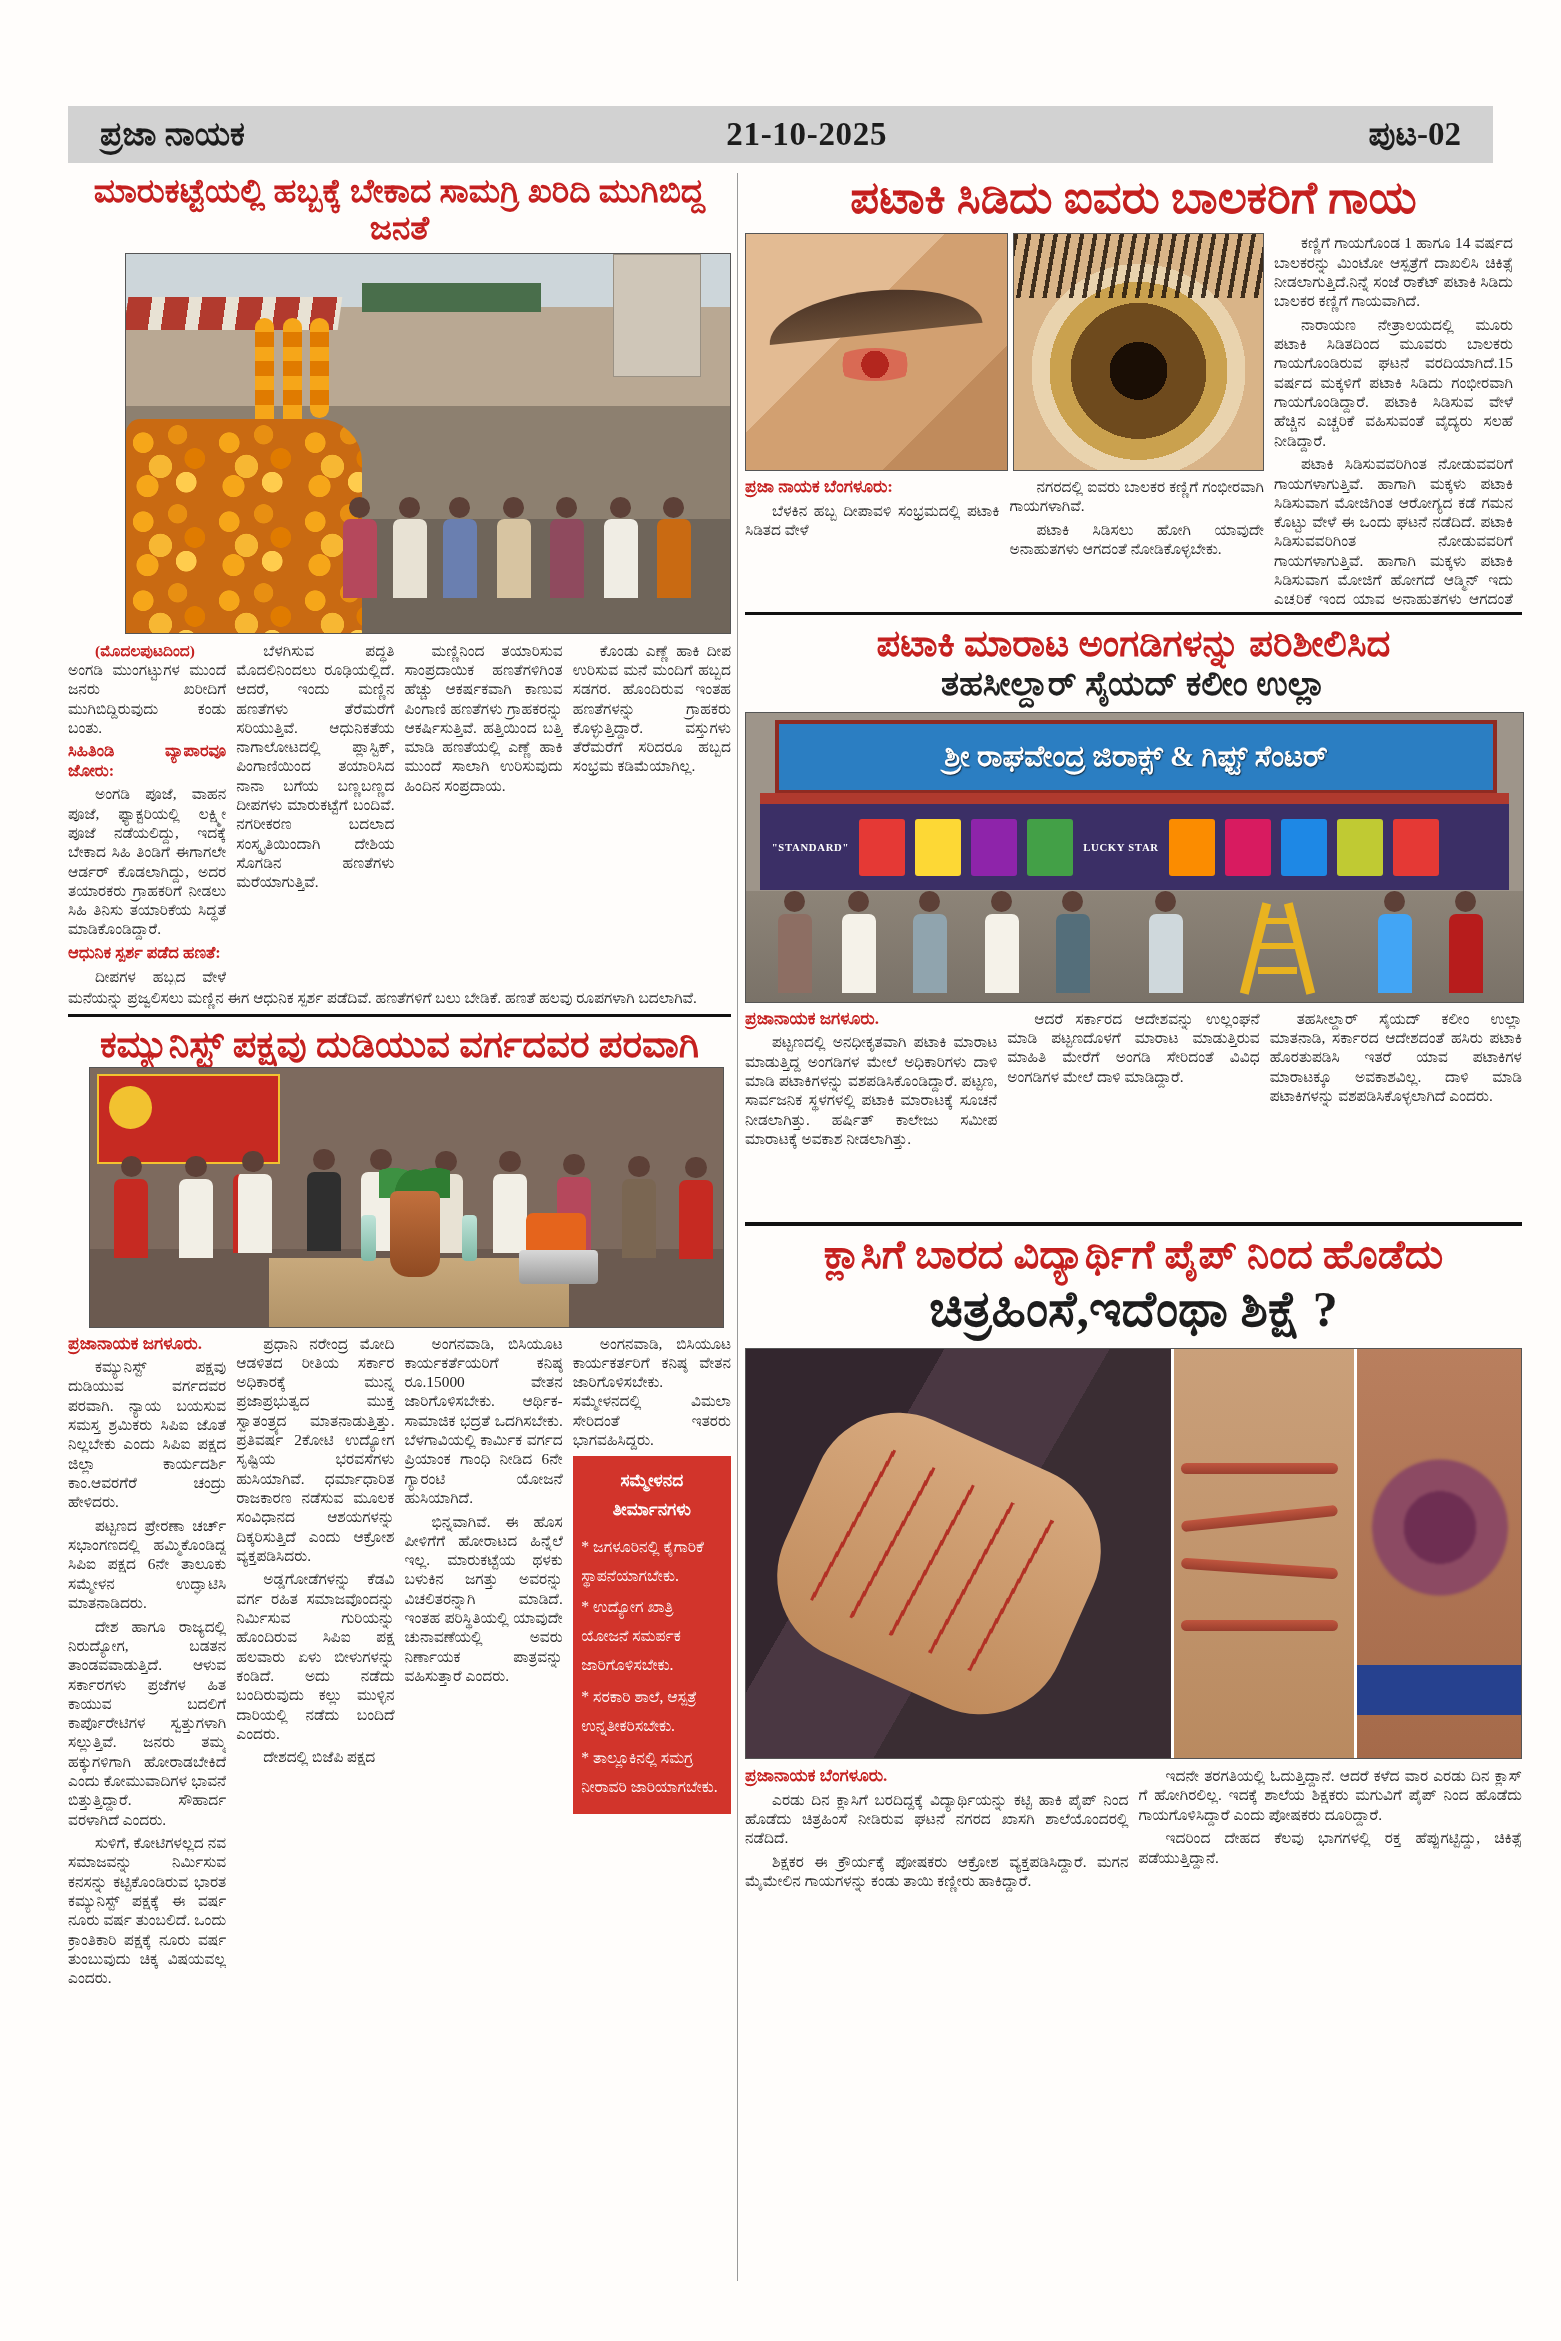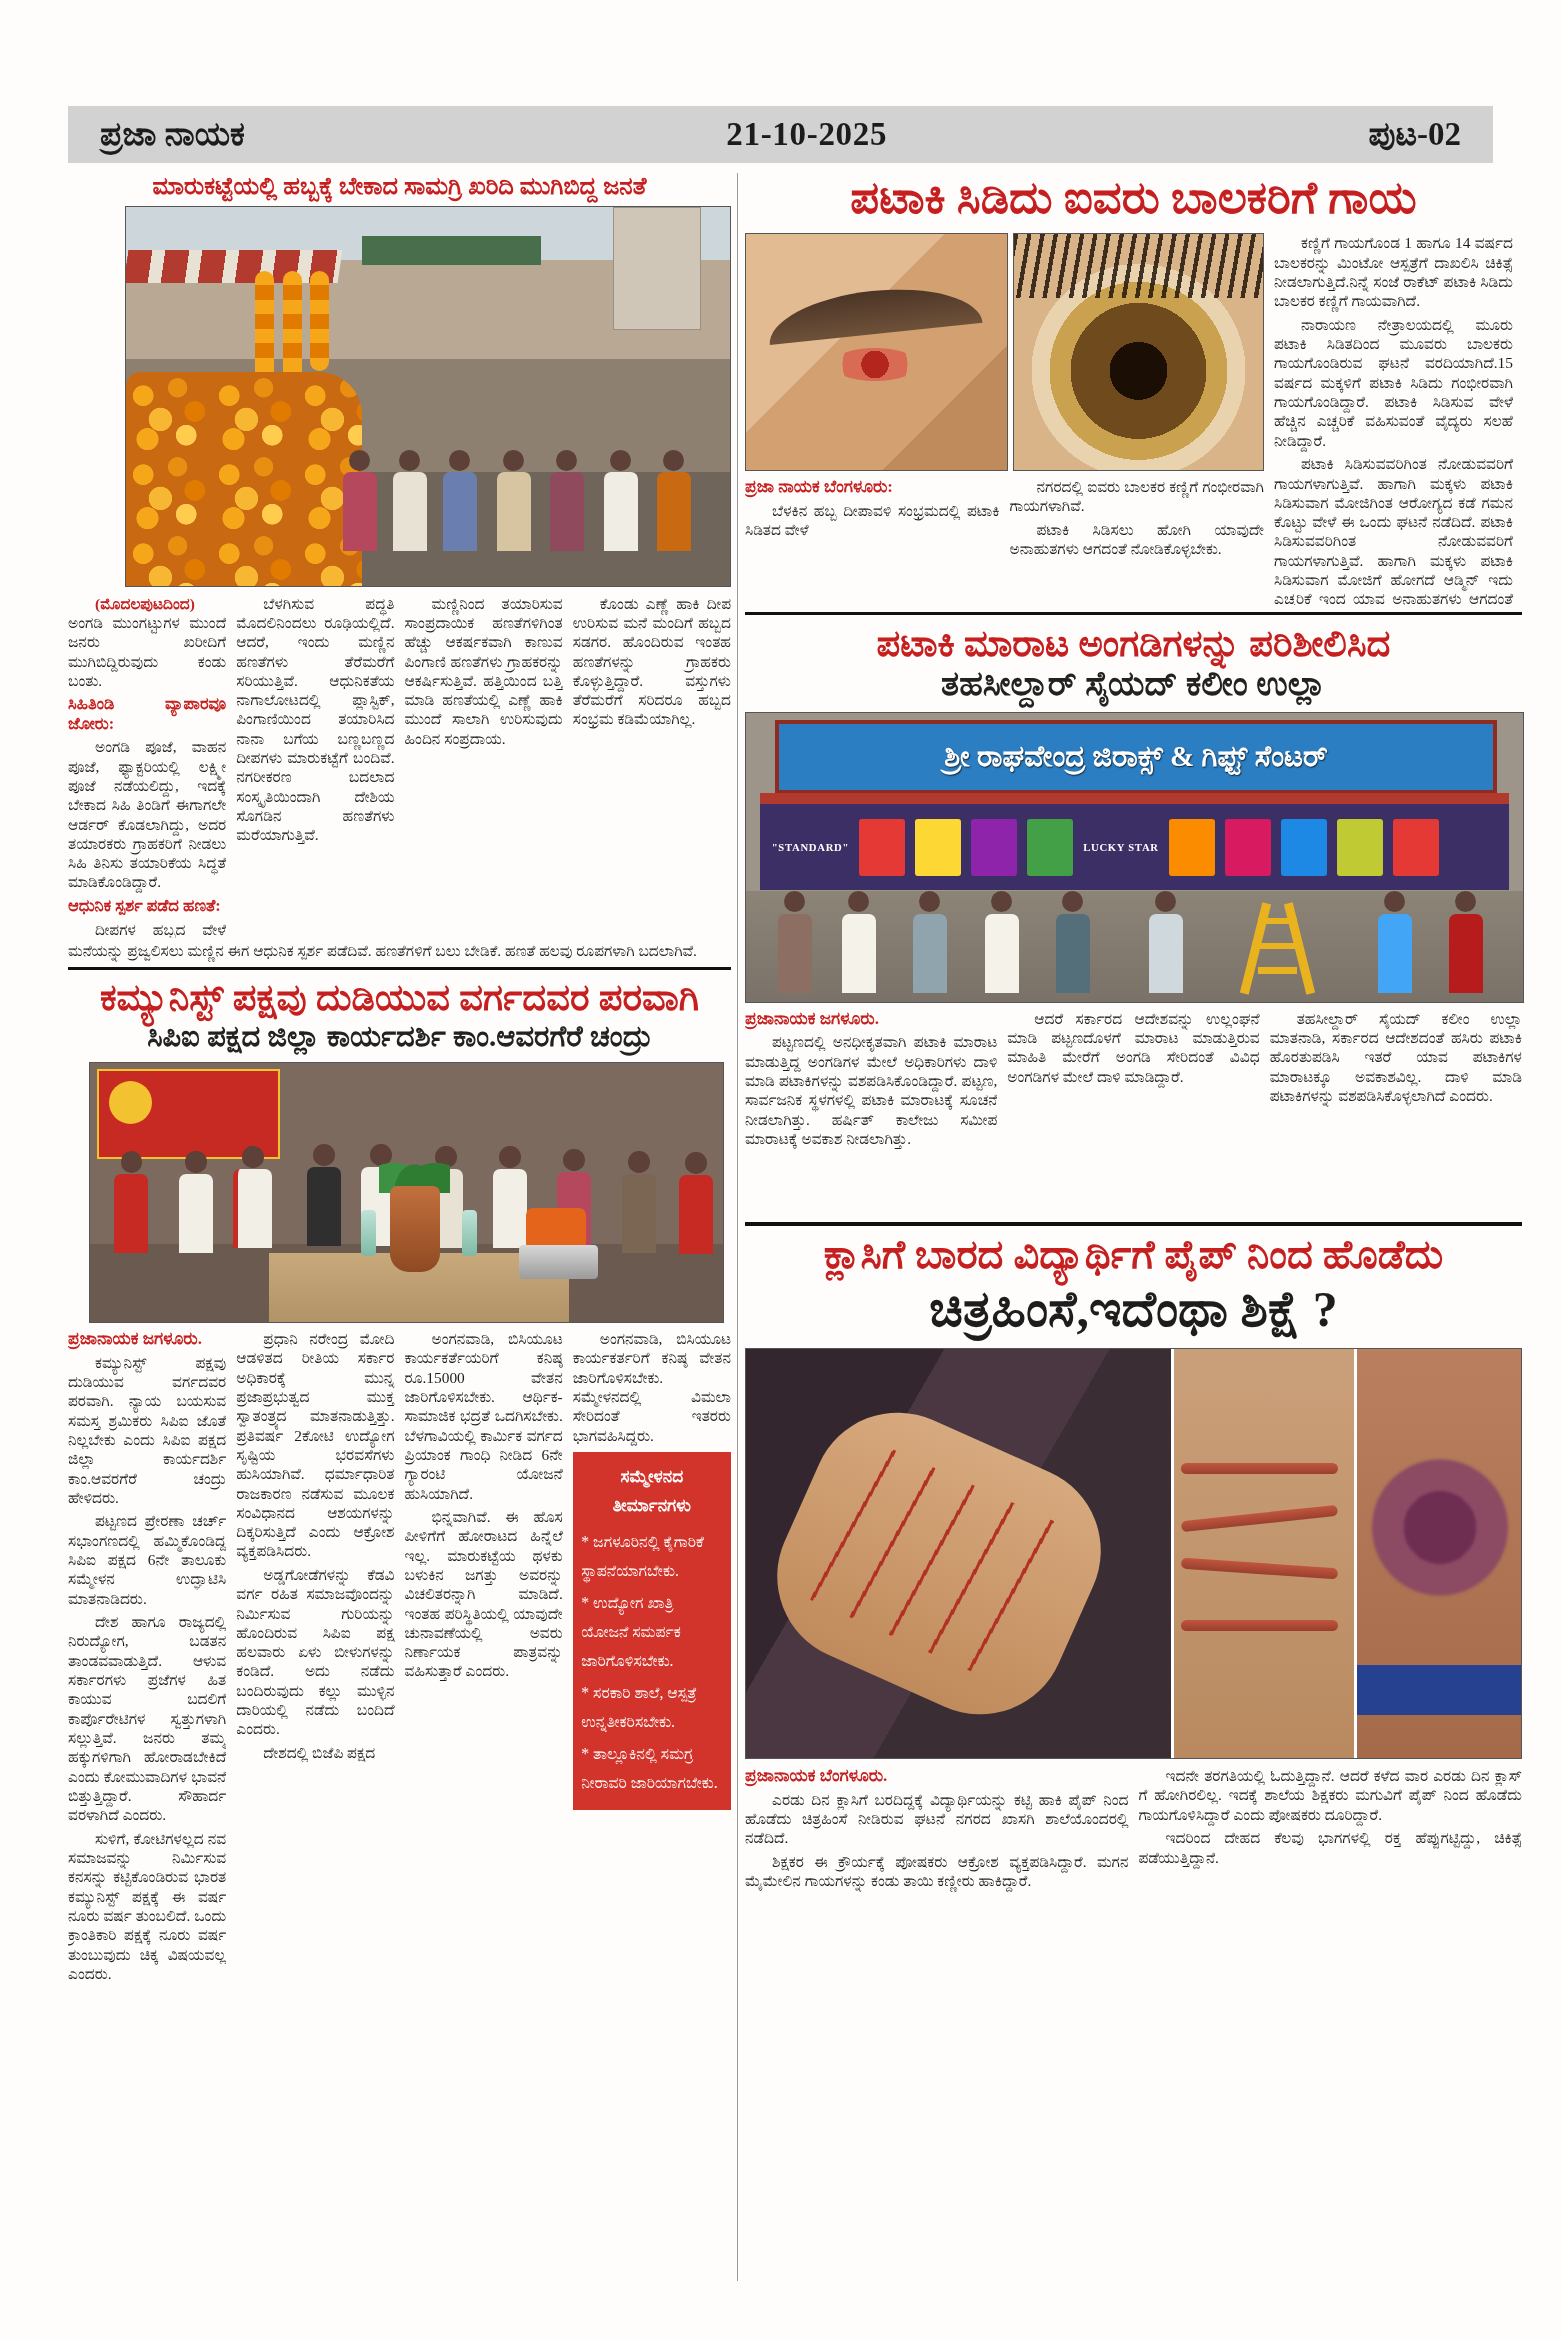--- a/index.html
+++ b/index.html
@@ -11,21 +11,21 @@
   .masthead .brand{font-size:33px;font-weight:bold;}
   .masthead .pdate{font-size:33px;font-weight:bold;letter-spacing:0.7px;}
   .masthead .pageno{font-size:33px;font-weight:bold;}
   
   .half-l{position:absolute;left:68px;top:173px;width:663px;}
   .half-r{position:absolute;left:745px;top:173px;width:777px;}
   .vdivider{position:absolute;left:737px;top:173px;width:1.4px;height:2108px;background:#9a9a9a;}
   
   .hl{font-weight:bold;text-align:center;line-height:1.12;}
   .red{color:#c5201f;}
-  .hl-market{font-size:24px;margin:0 0 5.7px 0;}
+  .hl-market{font-size:33px;margin:0 0 5.7px 0;}
   .hl-crack{font-size:45px;margin:0 0 10px 0;}
   .hl-tah1{font-size:37px;margin:5.7px 0 1.4px 0;}
   .hl-tah2{font-size:34px;color:#222;margin:0 0 8.6px 0;}
   .hl-cpi{font-size:37px;margin:5.7px 0 1.4px 0;}
   .hl-cpi-sub{font-size:29px;color:#222;font-weight:bold;text-align:center;margin:0 0 8.6px 0;}
   .hl-pipe{font-size:40px;margin:7.1px 0 2.9px 0;}
   .hl-pipe2{font-size:50px;color:#1d1d1d;margin:0 0 11.4px 0;}
   .hrule{border:0;border-top:3.6px solid #111;margin:7.1px 0;}
   
   .cols{display:flex;gap:10px;overflow:hidden;}
@@ -184,21 +184,20 @@
           <p>ಕೊಂಡು ಎಣ್ಣೆ ಹಾಕಿ ದೀಪ ಉರಿಸುವ ಮನೆ ಮಂದಿಗೆ ಹಬ್ಬದ ಸಡಗರ. ಹೊಂದಿರುವ ಇಂತಹ ಹಣತೆಗಳನ್ನು ಗ್ರಾಹಕರು ಕೊಳ್ಳುತ್ತಿದ್ದಾರೆ. ವಸ್ತುಗಳು ತೆರೆಮರೆಗೆ ಸರಿದರೂ ಹಬ್ಬದ ಸಂಭ್ರಮ ಕಡಿಮೆಯಾಗಿಲ್ಲ.</p>
         </div>
     </div>
     <div class="footer-line">
       <p>ಮನೆಯನ್ನು ಪ್ರಜ್ವಲಿಸಲು ಮಣ್ಣಿನ ಈಗ ಆಧುನಿಕ ಸ್ಪರ್ಶ ಪಡೆದಿವೆ. ಹಣತೆಗಳಿಗೆ ಬಲು ಬೇಡಿಕೆ. ಹಣತೆ ಹಲವು ರೂಪಗಳಾಗಿ ಬದಲಾಗಿವೆ.</p>
     </div>
 
     <hr class="hrule">
 
     <div class="hl red hl-cpi">ಕಮ್ಯುನಿಸ್ಟ್ ಪಕ್ಷವು ದುಡಿಯುವ ವರ್ಗದವರ ಪರವಾಗಿ</div>
-    <div class="hl-cpi-sub">ಸಿಪಿಐ ಪಕ್ಷದ ಜಿಲ್ಲಾ ಕಾರ್ಯದರ್ಶಿ ಕಾಂ.ಆವರಗೆರೆ ಚಂದ್ರು</div>
 
     <div class="photo ph-meeting">
       <div class="mt-banner"></div>
       <div class="person" style="left:21.4px;bottom:64px">
           <div class="head"></div>
           <div class="body" style="background:#c62a22"></div>
         </div>
       <div class="person" style="left:86px;bottom:64px">
           <div class="head"></div>
           <div class="body" style="background:#f2efe6"></div>

